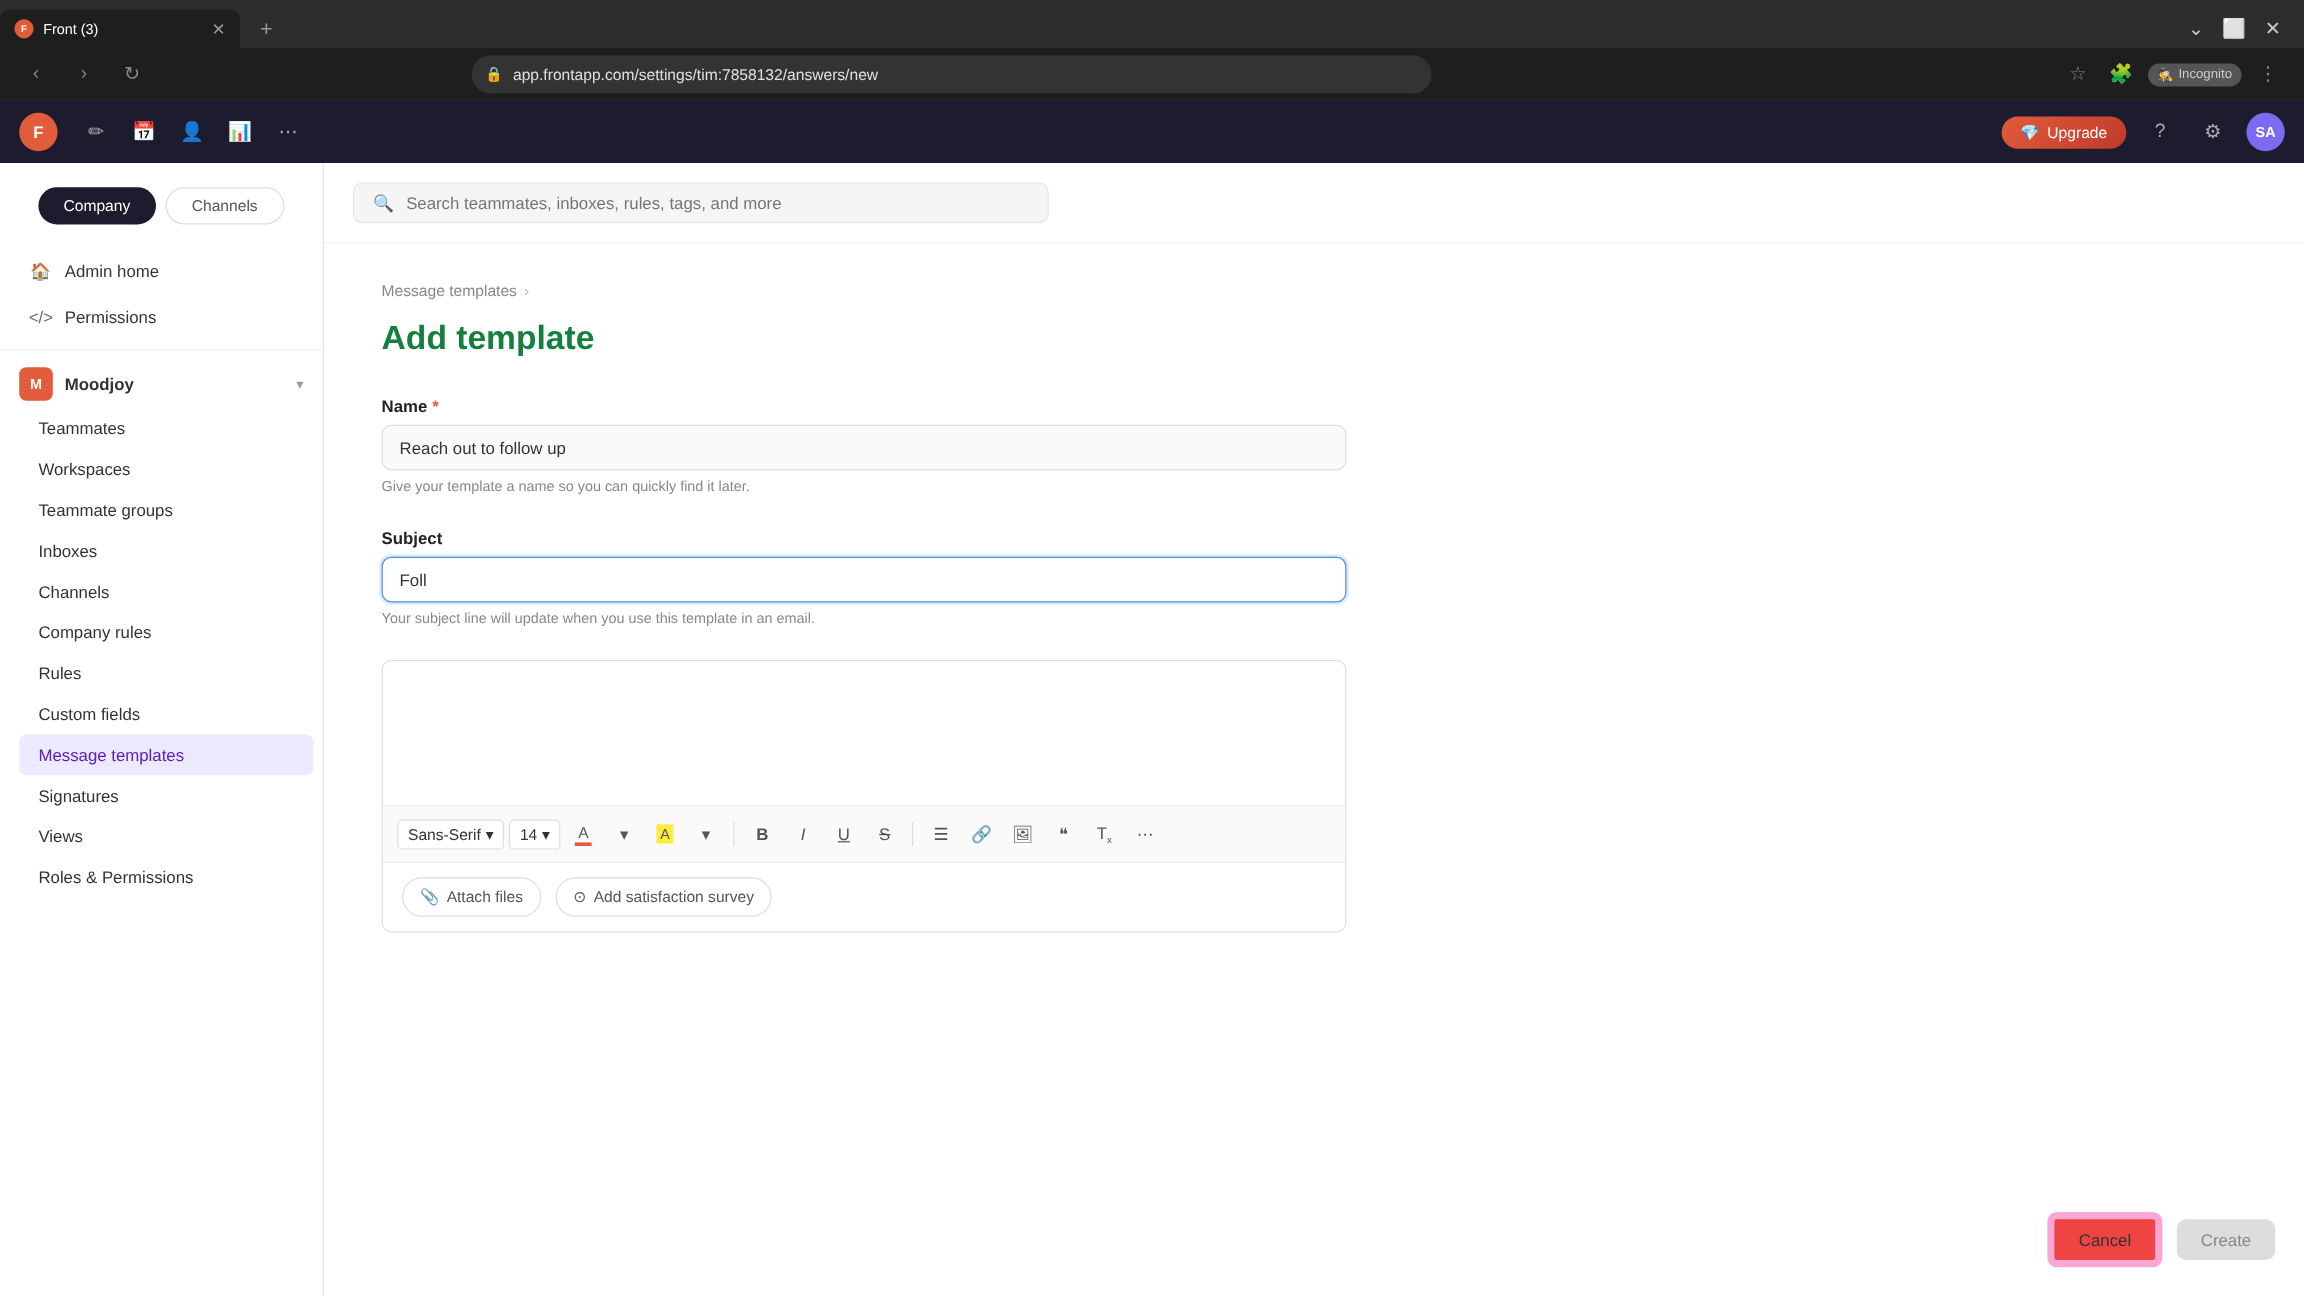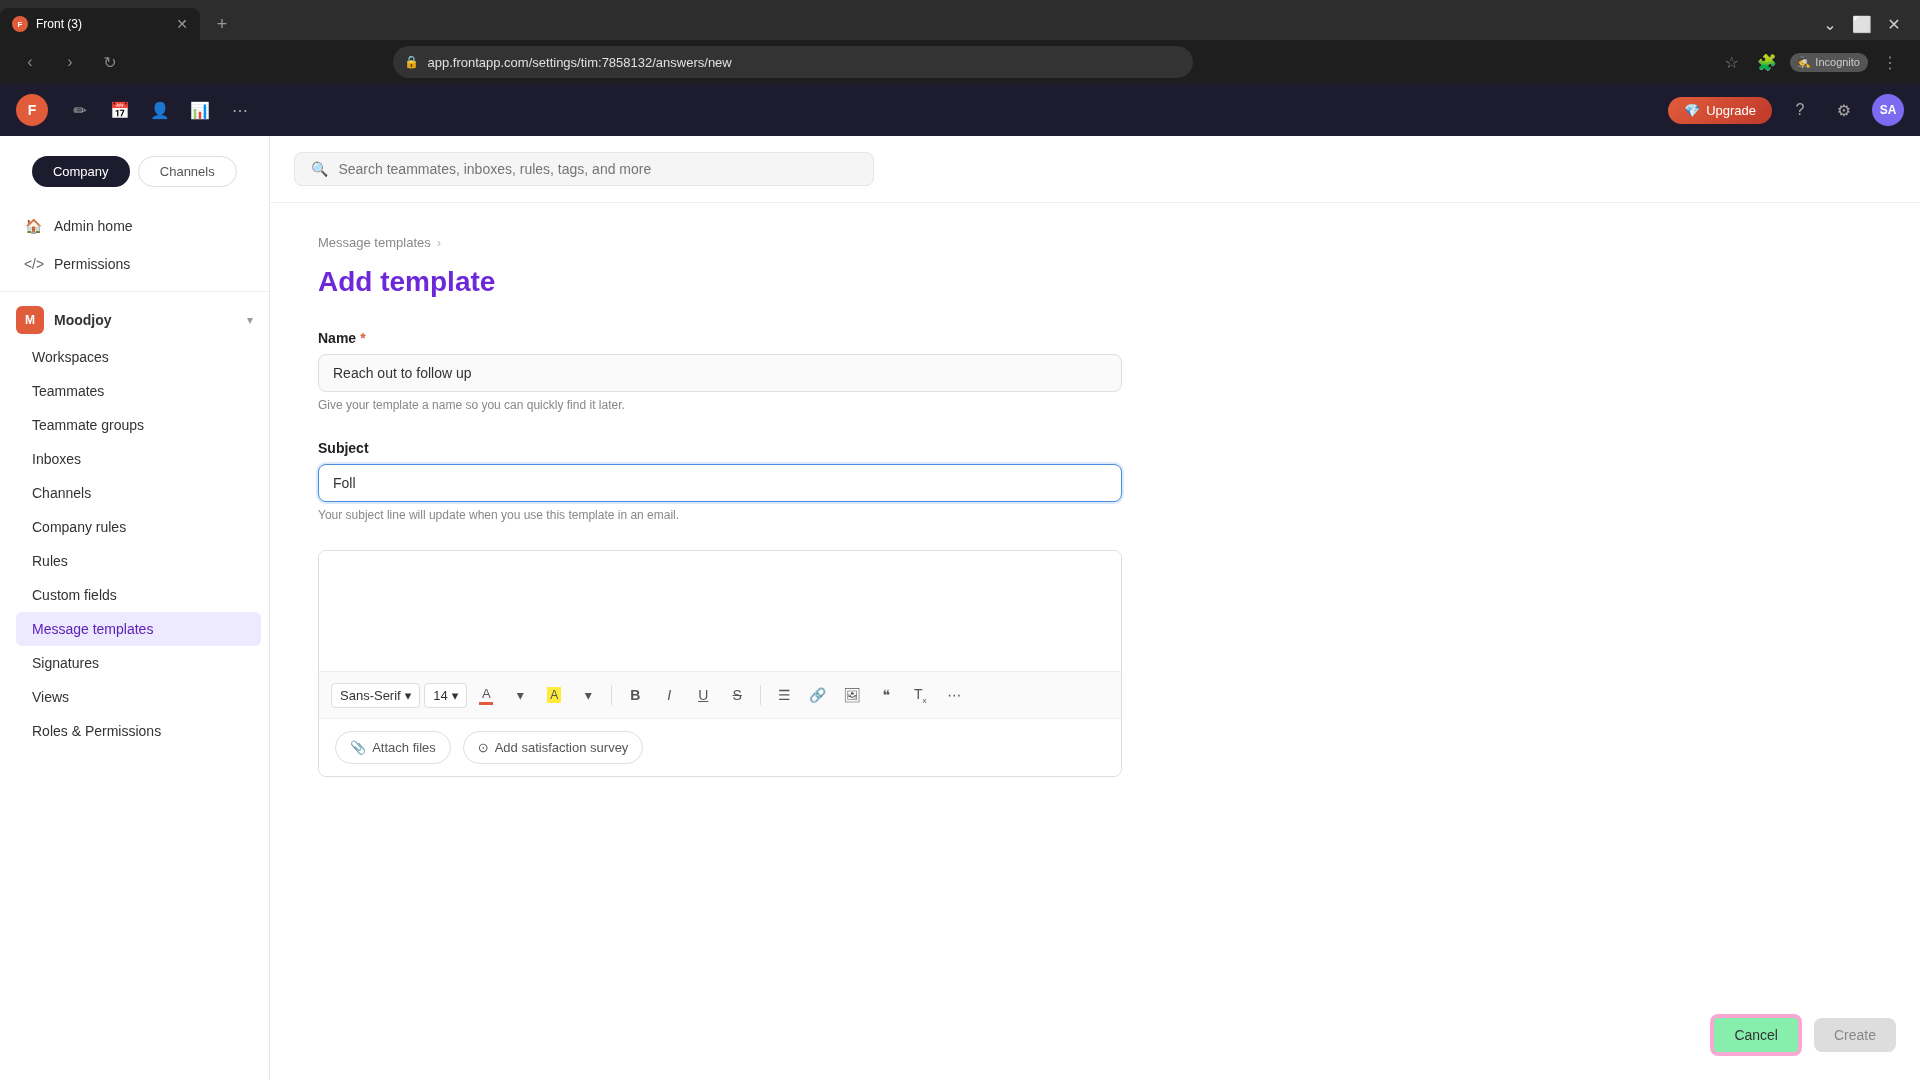--- a/index.html
+++ b/index.html
@@ -59,21 +59,21 @@
     .main-content { flex: 1; overflow-y: auto; background: #fff; position: relative; }
     .search-bar-area { padding: 16px 24px; border-bottom: 1px solid #f0f0f0; background: #fff; }
     .search-bar { display: flex; align-items: center; gap: 10px; background: #f5f5f5; border: 1px solid #e5e5e5; border-radius: 8px; padding: 8px 16px; max-width: 580px; }
     .search-bar input { border: none; background: transparent; outline: none; font-size: 14px; color: #555; width: 100%; }
     .search-bar .search-icon { color: #999; font-size: 14px; }
 
     .content-body { padding: 32px 48px; max-width: 900px; }
     .breadcrumb { display: flex; align-items: center; gap: 6px; margin-bottom: 16px; }
     .breadcrumb-link { color: #888; font-size: 13px; cursor: pointer; }
     .breadcrumb-sep { color: #bbb; font-size: 13px; }
-    .page-title { font-size: 28px; font-weight: 700; color: #6d28d9; margin-bottom: 32px; }
+    .page-title { font-size: 28px; font-weight: 700; color: #15803d; margin-bottom: 32px; }
 
     .form-group { margin-bottom: 28px; }
     .form-label { font-size: 14px; font-weight: 600; color: #222; margin-bottom: 8px; display: flex; align-items: center; gap: 4px; }
     .required-star { color: #e05c3a; }
     .form-input { width: 100%; border: 1px solid #ddd; border-radius: 8px; padding: 10px 14px; font-size: 14px; color: #333; outline: none; background: #fafafa; }
     .form-input.active-blue { border-color: #4a90e2; background: #fff; box-shadow: 0 0 0 2px rgba(74, 144, 226, 0.2); }
     .form-hint { font-size: 12px; color: #888; margin-top: 6px; }
 
     .editor-area { border: 1px solid #ddd; border-radius: 8px; overflow: hidden; }
     .editor-content { min-height: 120px; padding: 16px; background: #fff; }
@@ -82,21 +82,21 @@
     .toolbar-btn { width: 30px; height: 30px; display: flex; align-items: center; justify-content: center; border-radius: 4px; cursor: pointer; color: #555; font-size: 14px; border: none; background: transparent; }
     .toolbar-btn.bold { font-weight: 800; }
     .toolbar-btn.italic { font-style: italic; }
     .toolbar-separator { width: 1px; height: 20px; background: #ddd; margin: 0 4px; }
 
     .editor-footer { border-top: 1px solid #eee; padding: 12px 16px; display: flex; align-items: center; gap: 12px; background: #fff; }
     .footer-action-btn { display: flex; align-items: center; gap: 6px; padding: 8px 14px; border: 1px solid #ddd; border-radius: 20px; cursor: pointer; color: #555; font-size: 13px; background: #fff; }
 
     
     .form-actions { position: fixed; bottom: 24px; right: 24px; display: flex; align-items: center; gap: 12px; }
-    .cancel-btn { padding: 9px 20px; border: 4px solid #f9a8d4; border-radius: 8px; background: #86efac; color: #333; font-size: 14px; cursor: pointer; font-weight: 500; }
+    .cancel-btn { padding: 9px 20px; border: 6px solid #f9a8d4; border-radius: 8px; background: #ef4444; color: #333; font-size: 14px; cursor: pointer; font-weight: 500; }
     .create-btn { padding: 9px 20px; border-radius: 8px; background: #ddd; color: #888; font-size: 14px; cursor: not-allowed; font-weight: 500; border: none; }
 
     
     .sidebar::-webkit-scrollbar { width: 4px; }
     .sidebar::-webkit-scrollbar-track { background: transparent; }
     .sidebar::-webkit-scrollbar-thumb { background: #ccc; border-radius: 2px; }
     .main-content::-webkit-scrollbar { width: 8px; }
     .main-content::-webkit-scrollbar-thumb { background: #ddd; border-radius: 4px; }
   </style>
 </head>
@@ -179,24 +179,24 @@
     <div class="sidebar-divider"></div>
 
     <div class="sidebar-group">
       <div class="group-icon">M</div>
       <span class="sidebar-group-label">Moodjoy</span>
       <span class="chevron">▾</span>
     </div>
 
     <div class="sidebar-children">
       <div class="sidebar-item">
+        <span>Teammates</span>
+      </div>
+      <div class="sidebar-item">
         <span>Workspaces</span>
-      </div>
-      <div class="sidebar-item">
-        <span>Teammates</span>
       </div>
       <div class="sidebar-item">
         <span>Teammate groups</span>
       </div>
       <div class="sidebar-item">
         <span>Inboxes</span>
       </div>
       <div class="sidebar-item">
         <span>Channels</span>
       </div>

